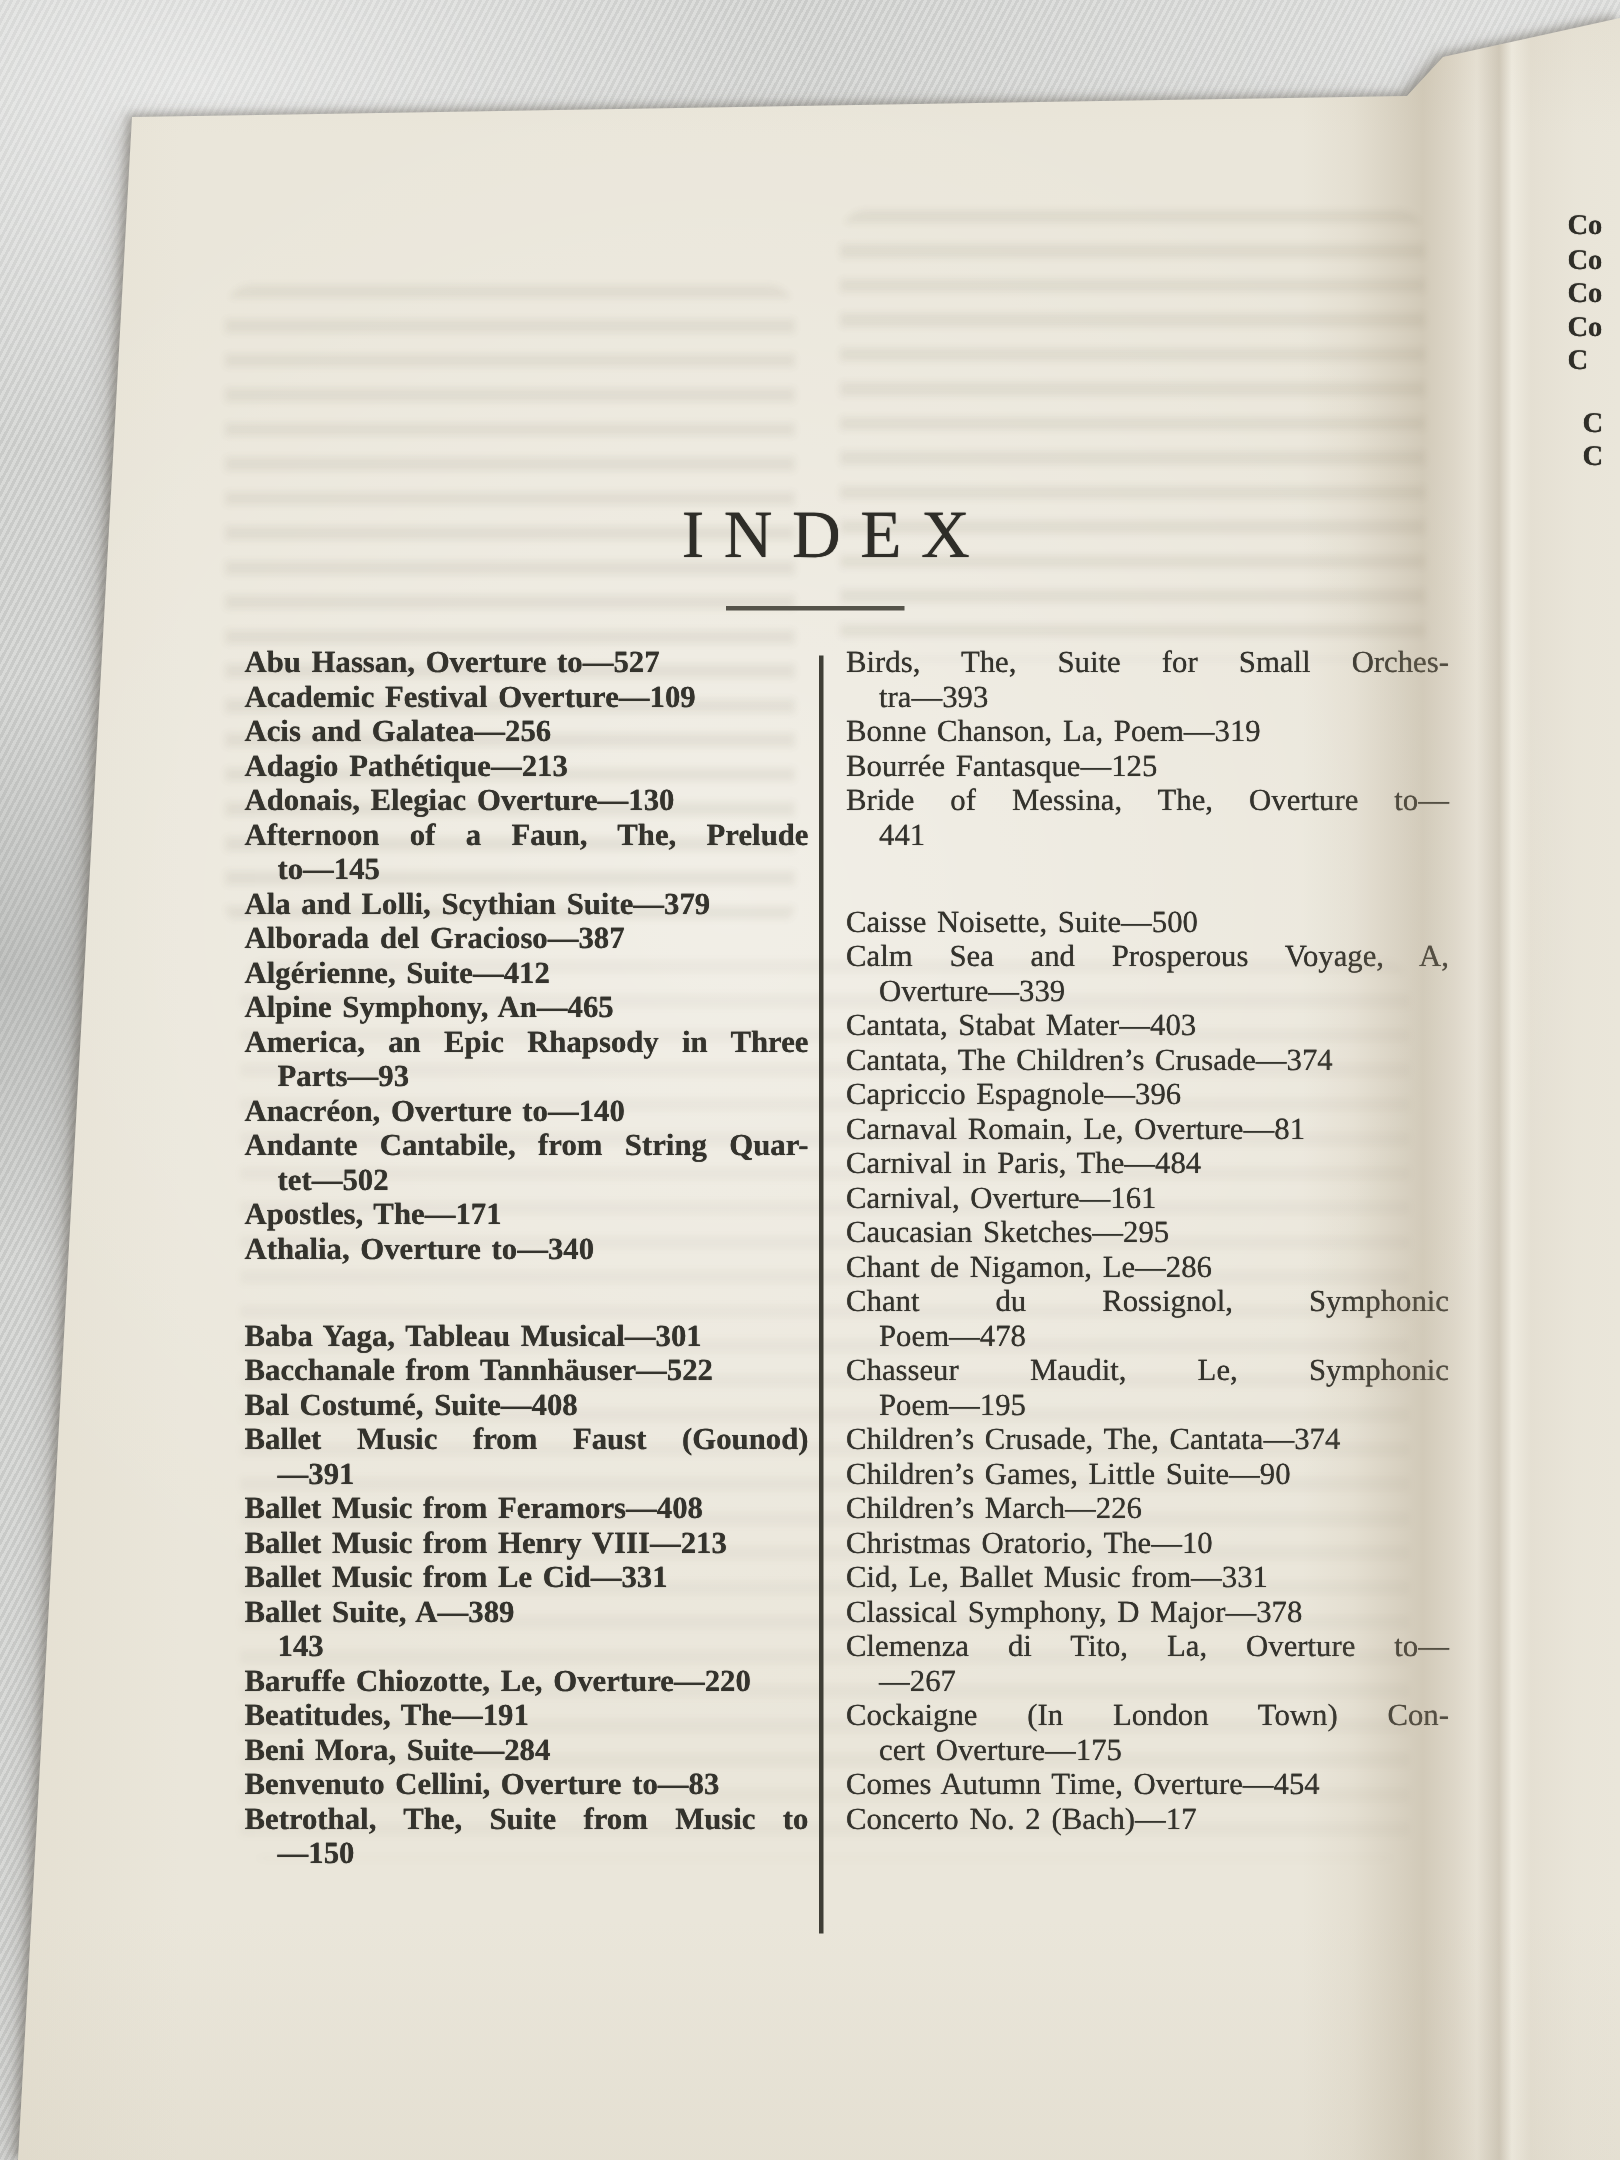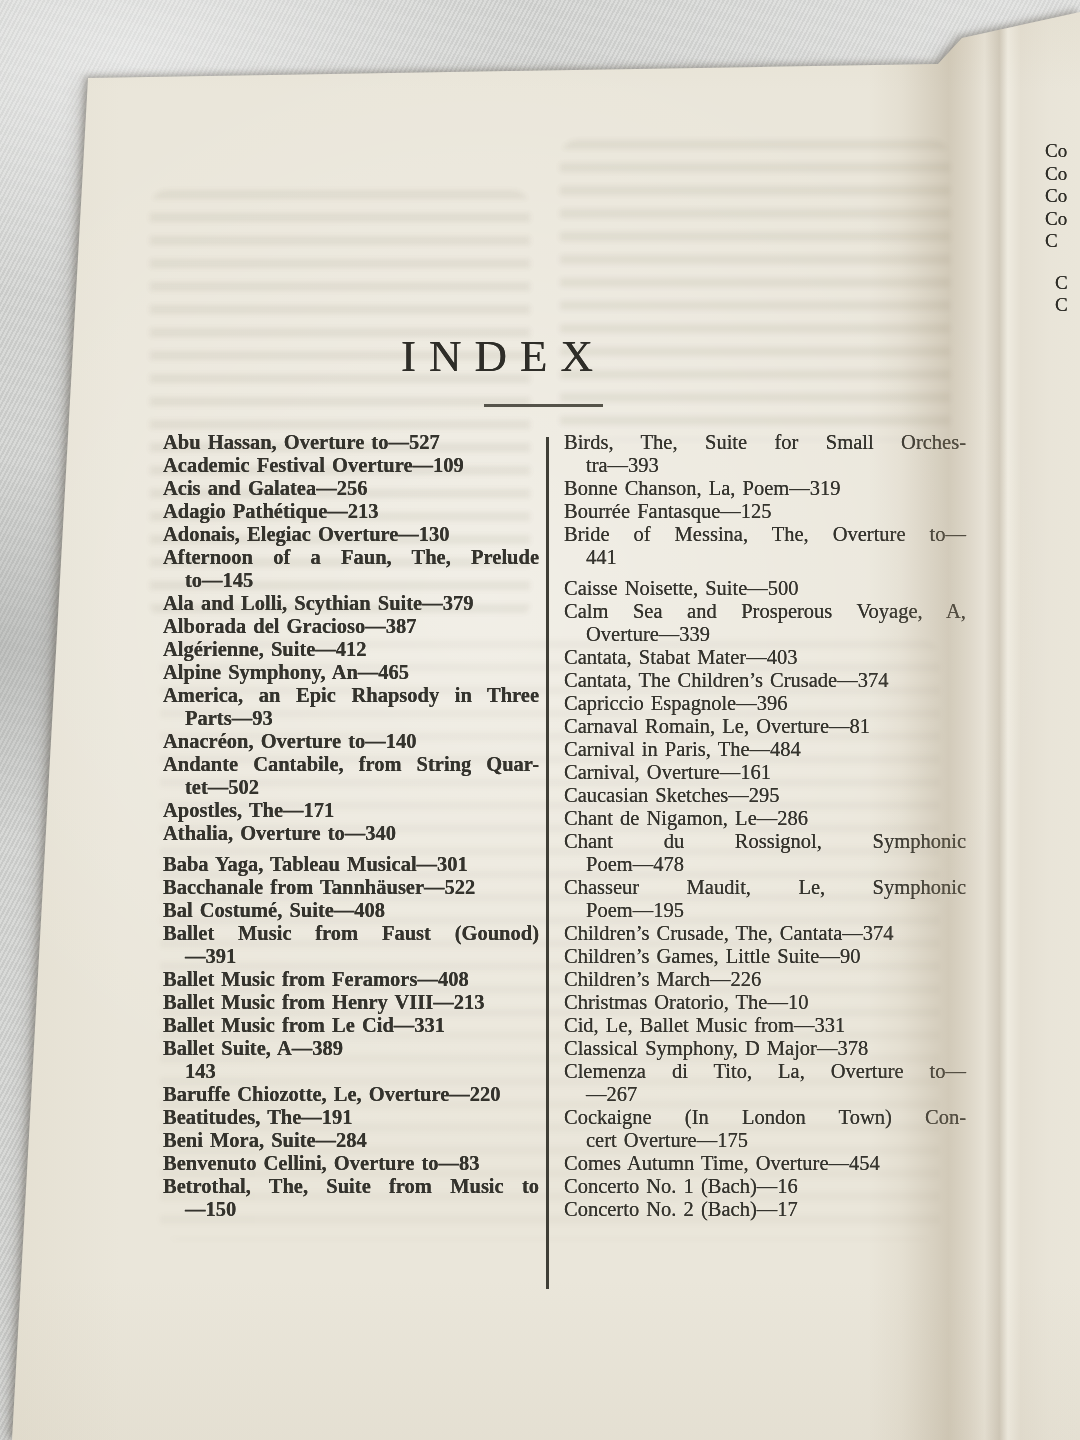--- a/index.html
+++ b/index.html
@@ -49,38 +49,38 @@
   
   .ghost { position:absolute; border-radius:18px; filter:blur(2.6px);
     background-image: repeating-linear-gradient(180deg, rgba(122,115,92,0.13) 0 9px, rgba(0,0,0,0) 9px 23px); }
   .ghost.g1 { left:150px; top:190px; width:380px; height:430px; opacity:.75; }
   .ghost.g2 { left:560px; top:140px; width:390px; height:300px; opacity:.8; }
   .ghost.g3 { left:160px; top:640px; width:780px; height:600px; opacity:.35; }
 
   
   .page-title {
     position:absolute; left:388px; top:330px; width:312px;
-    font-size:45px; letter-spacing:13px; padding-left:13px;
+    text-align:center; font-size:45px; letter-spacing:13px; padding-left:13px;
     color:#2e2d28; text-shadow:0 0 0.6px #2e2d28;
   }
   .title-rule { position:absolute; left:484px; top:404px; width:119px; height:3px; background:#55534a; }
 
   .col { position:absolute; top:431px; color:#34332d; font-size:20.5px; line-height:23px;
          word-spacing:2px; text-shadow:0 0 0.45px #34332d; }
   .col-left  { left:163px; width:376px;font-weight:bold; }
   .col-right { left:564px; width:402px; }
-  .group + .group { margin-top:8px; }
+  .group + .group { margin-top:35px; }
   .ln { white-space:nowrap; }
   .ln.just { white-space:normal; text-align:justify; text-align-last:justify; }
   .ln.cont { padding-left:22px; }
 
   .divider { position:absolute; left:546px; top:437px; width:3px; height:852px; background:#3f3e36; }
 
   
-  .fragments { position:absolute; left:1045px; top:140px; color:#2f2e28; font-weight:normal;
+  .fragments { position:absolute; left:1045px; top:140px; color:#2f2e28; font-weight:bold;
                font-size:19px; line-height:22.5px; text-shadow:0 0 0.5px #2f2e28; }
   .fragments .lower { margin-top:19px; padding-left:10px; }
 </style>
 </head>
 <body>
 
 <div class="stage">
   <div class="book-wrap">
     <div class="book">
 
@@ -268,23 +268,20 @@
             <div class="entry">
               <div class="ln just">Clemenza di Tito, La, Overture to—</div>
               <div class="ln cont">—267</div>
             </div>
             <div class="entry">
               <div class="ln just">Cockaigne (In London Town) Con-</div>
               <div class="ln cont">cert Overture—175</div>
             </div>
             <div class="entry">
               <div class="ln">Comes Autumn Time, Overture—454</div>
-            </div>
-            <div class="entry">
-              <div class="ln">Concerto No. 1 (Bach)—16</div>
             </div>
             <div class="entry">
               <div class="ln">Concerto No. 2 (Bach)—17</div>
             </div>
           </div>
         </div>
 
       <div class="gutter"></div>
 
       <div class="fragments">

